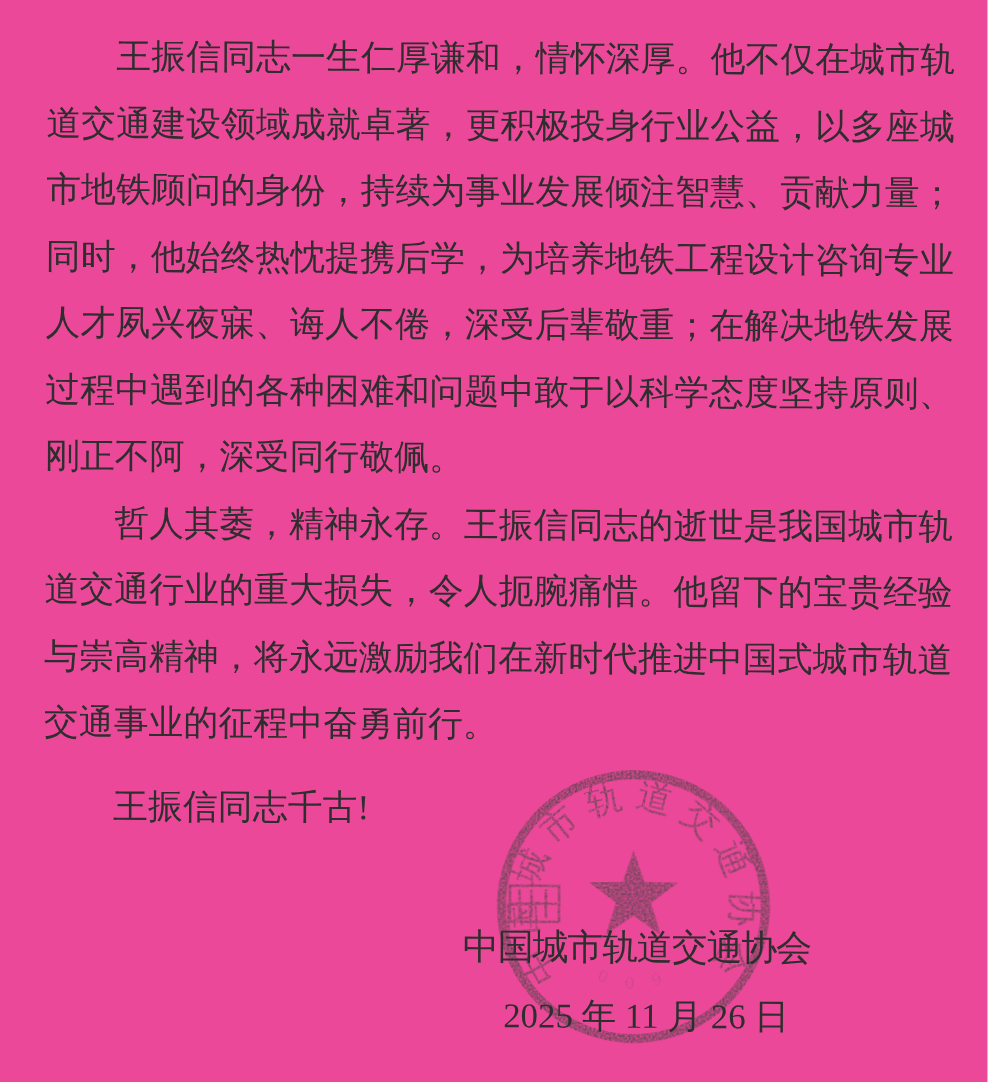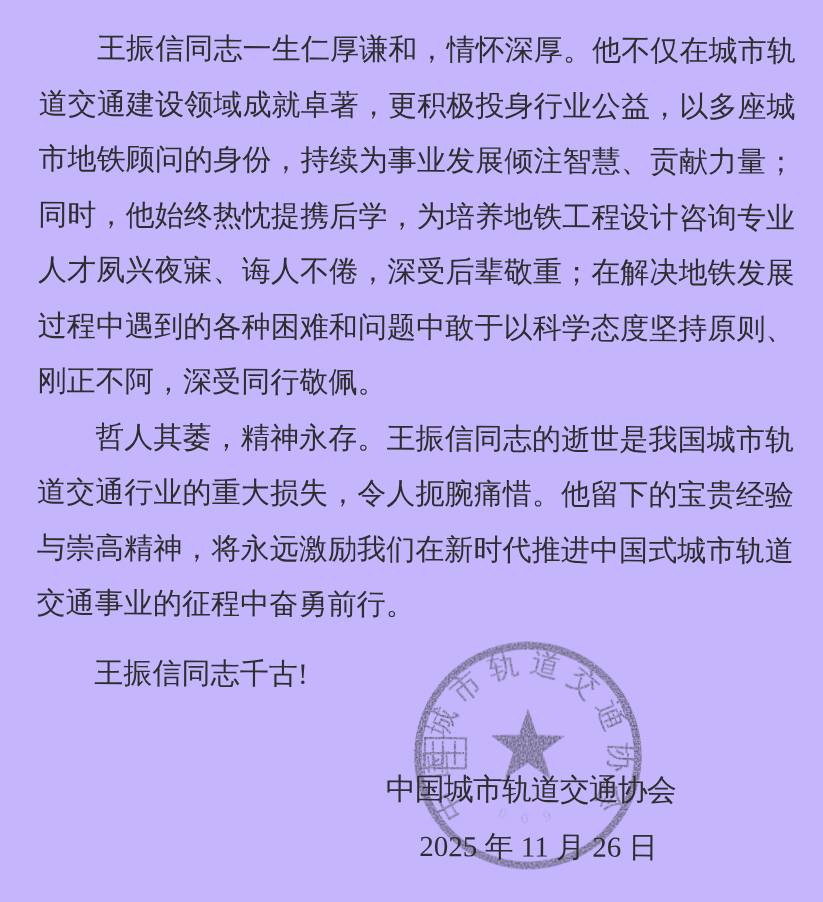--- a/index.html
+++ b/index.html
@@ -4,21 +4,21 @@
 <style>
   html, body {
     margin: 0;
     padding: 0;
     background: #ffffff;
   }
   .page {
     position: relative;
     width: 823px;
     height: 902px;
-    background: #c4b5fd;
+    background: #ec4899;
     overflow: hidden;
     font-family: "Liberation Serif", "DejaVu Serif", serif;
   }
   .scan-content {
     position: absolute;
     left: 0; top: 0;
     width: 823px; height: 902px;
     transform: rotate(0.25deg);
     transform-origin: 50% 30%;
   }

